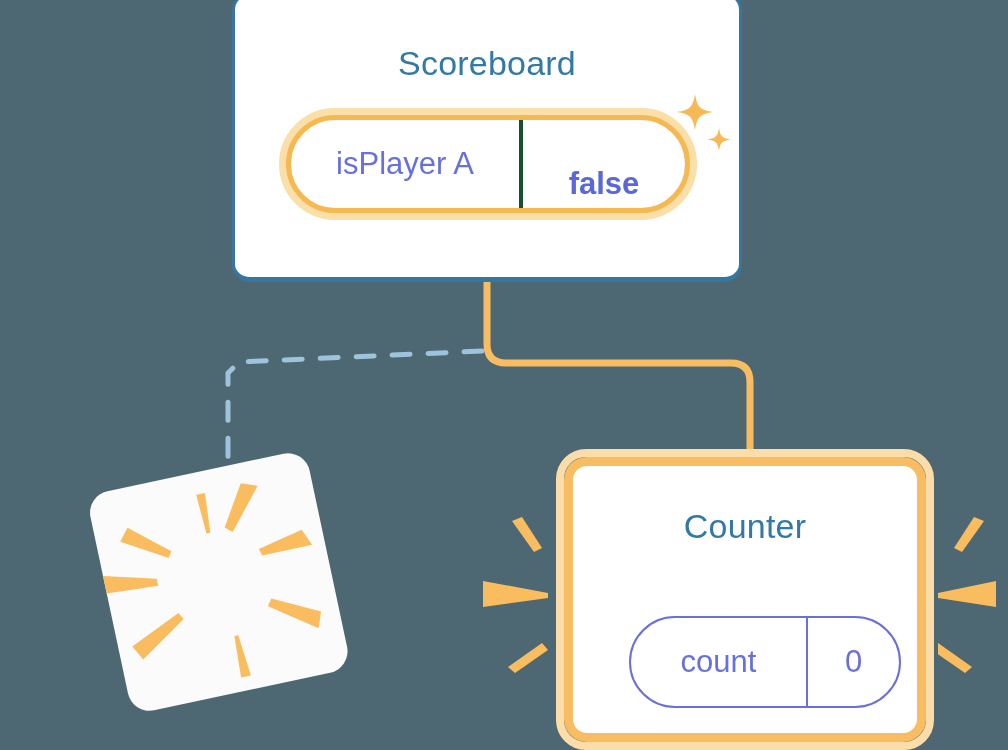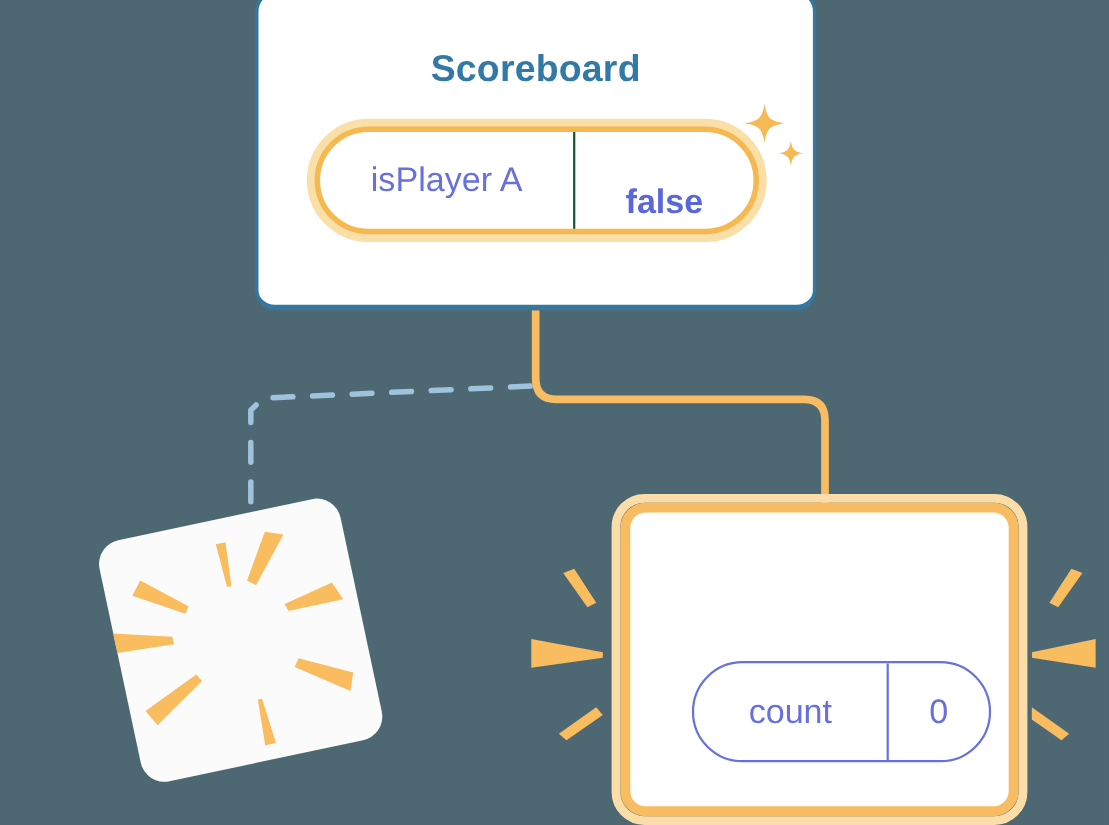--- a/index.html
+++ b/index.html
@@ -41,21 +41,21 @@
     border: 3px solid #35779f;
     border-bottom-width: 5px;
     border-radius: 18px;
     box-sizing: border-box;
     z-index: 5;
   }
   .card-title {
     text-align: center;
     color: #3279a6;
     font-size: 34px;
-    font-weight: 700;
+    font-weight: 400;
     letter-spacing: 0.2px;
   }
   .scoreboard-title {
     margin-top: 49px;
   }
 
   
   .pill-wrap {
     position: absolute;
     left: 44px;
@@ -86,21 +86,21 @@
   .pill-cell {
     display: flex;
     align-items: center;
     justify-content: center;
     font-size: 31px;
     color: #6770dc;
     box-sizing: border-box;
   }
   .pill-hl-inner .pill-key {
     flex: 0 0 232px;
-    border-right: 2px solid #14532d;
+    border-right: 4px solid #14532d;
   }
   .pill-hl-inner .pill-val {
     flex: 1 1 auto;
     font-weight: 700;
     color: #5a67d8;
     margin-top: 40px;
   }
 
   
   .sparkles {
@@ -132,21 +132,21 @@
     border: 9px solid #f8bd62;
     border-radius: 23px;
     background: #ffffff;
   }
   .counter-title {
     margin-top: 41px;
   }
   .pill-plain {
     position: absolute;
     left: 56px;
-    top: 135px;
+    top: 150px;
     width: 272px;
     height: 92px;
     box-sizing: border-box;
     border: 2px solid #6770dc;
     border-radius: 46px;
     background: #ffffff;
     display: flex;
     align-items: stretch;
     overflow: hidden;
   }
@@ -247,20 +247,21 @@
   <svg class="rays-right" viewBox="0 0 70 190">
     <g fill="#f9bd60">
       <polygon points="46,26 36,22 16,53 24,57"></polygon>
       <polygon points="58,86 58,112 0,103 0,98"></polygon>
       <polygon points="0,148 -6,155 27,178 34,172"></polygon>
     </g>
   </svg>
 
   <div class="card-counter">
     <div class="card-counter-band">
+      <div class="card-title counter-title">Counter</div>
 
       <div class="pill-plain">
         <div class="pill-cell pill-key">count</div>
         <div class="pill-cell pill-val">0</div>
       </div>
     </div>
   </div>
 
 </div>
 

